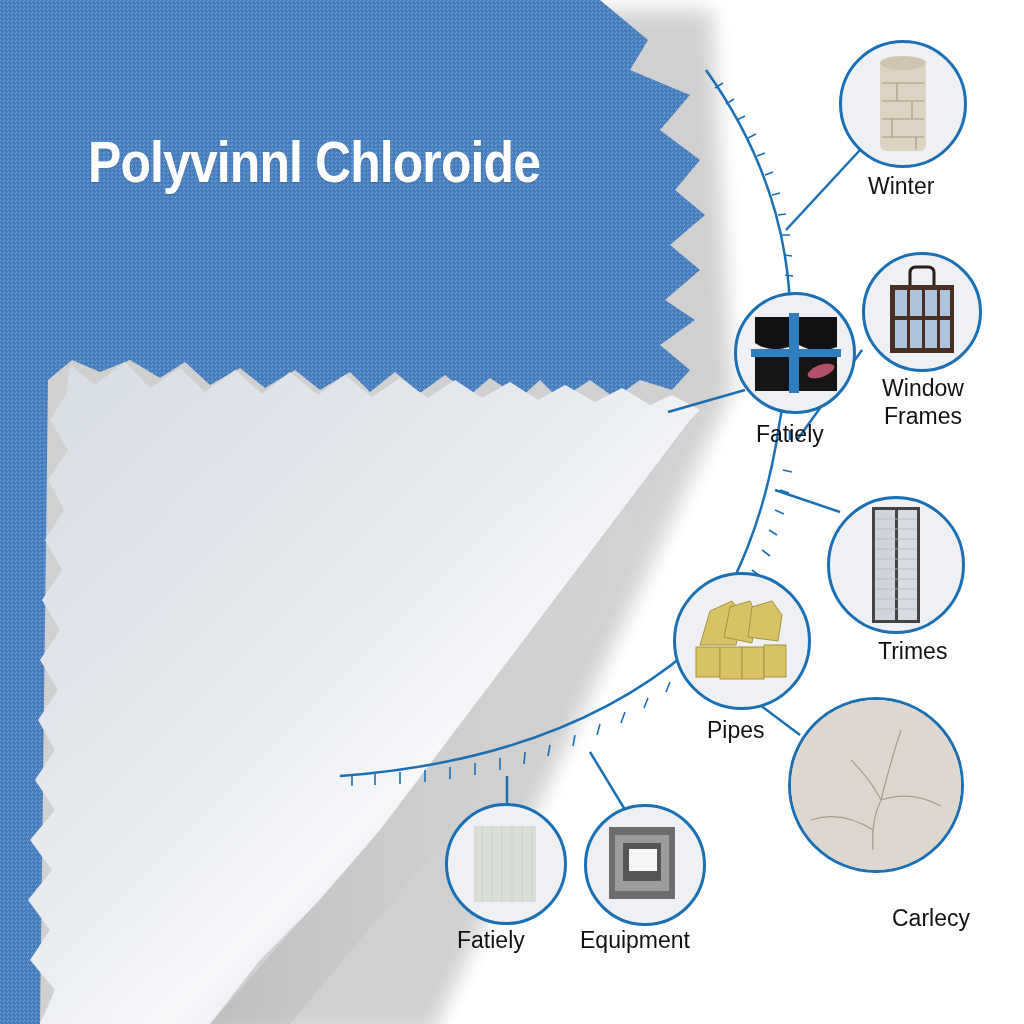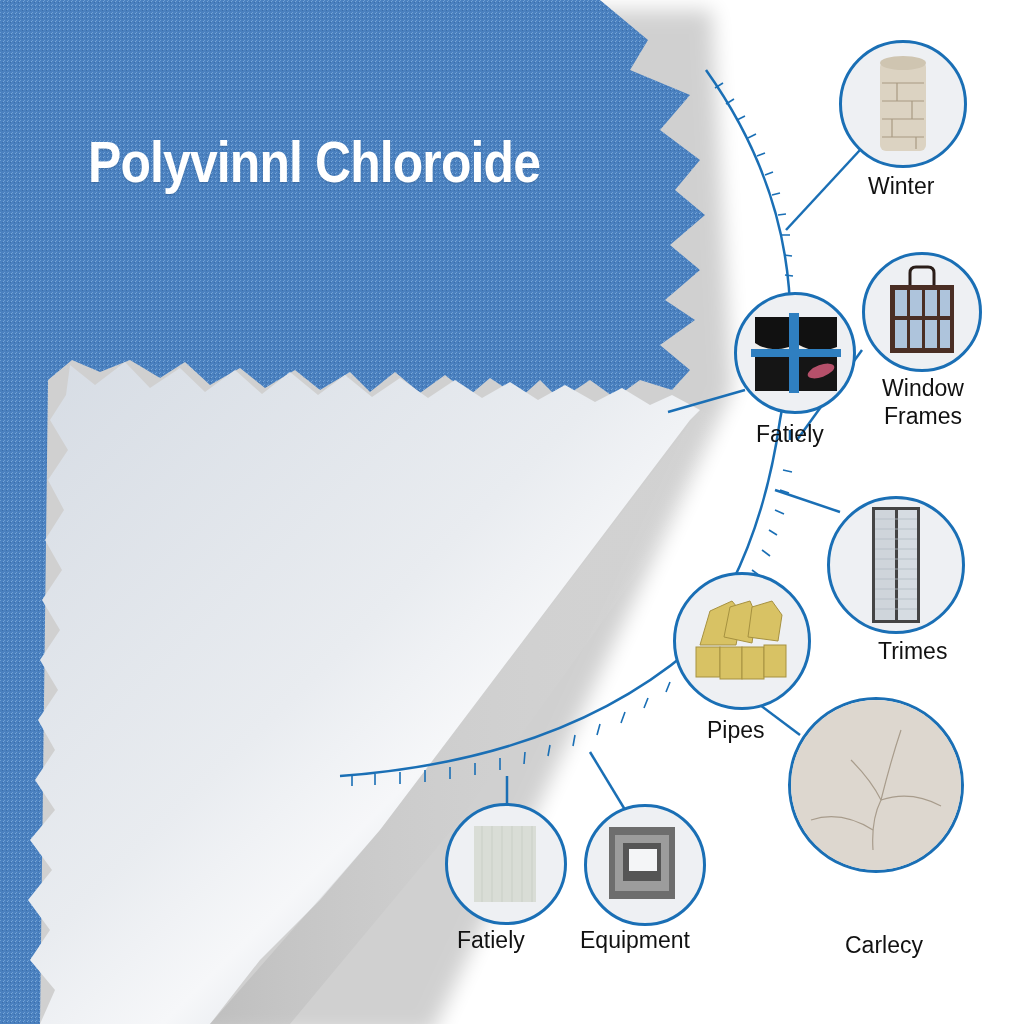--- a/index.html
+++ b/index.html
@@ -144,21 +144,21 @@
     <svg width="170" height="170" viewBox="0 0 170 170">
       <rect width="170" height="170" fill="#ddd7cf"></rect>
       <g stroke="#a89c8c" stroke-width="1.2" fill="none">
         <path d="M60,60 q20,20 30,40 q-10,20 -8,50"></path>
         <path d="M90,100 q30,-10 60,6"></path>
         <path d="M20,120 q30,-10 62,10"></path>
         <path d="M110,30 q-10,30 -20,70"></path>
       </g>
     </svg>
   </div>
-  <div class="label" style="left:845px;top:904px;margin-top:27px;">Carlecy</div>
+  <div class="label" style="left:892px;top:904px;">Carlecy</div>
 
   <div class="node" style="left:445px;top:803px;width:122px;height:122px;">
     <svg width="116" height="116" viewBox="0 0 116 116">
       <rect x="26" y="20" width="62" height="76" fill="#d9ddd6"></rect>
       <g stroke="#c3c8c0" stroke-width="0.7">
         <path d="M34,20 v76 M44,20 v76 M54,20 v76 M64,20 v76 M74,20 v76 M84,20 v76"></path>
       </g>
     </svg>
   </div>
   <div class="label" style="left:457px;top:926px;">Fatiely</div>

